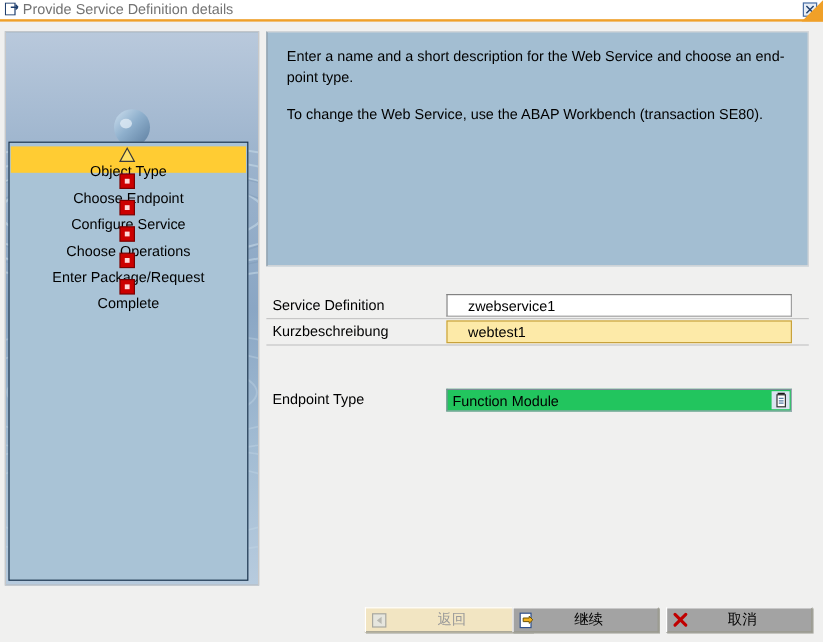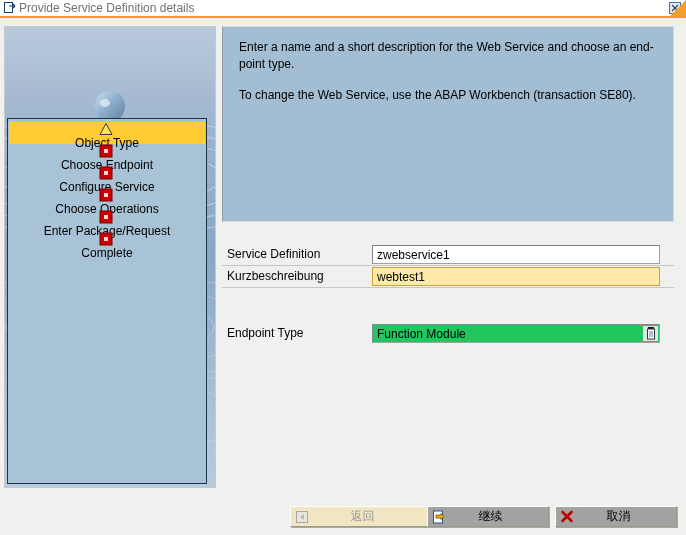--- a/index.html
+++ b/index.html
@@ -177,21 +177,21 @@
   .field {
     position: absolute;
     left: 150px;
     top: 0;
     width: 288px;
     height: 19px;
     box-sizing: border-box;
     font-family: "Liberation Sans", sans-serif;
     font-size: 12px;
     color: #000000;
-    padding: 0 4px;
+    padding: 0 17px;
     line-height: 17px;
     outline: none;
   }
   .field.normal {
     background: #ffffff;
     border: 1px solid #a0a0a0;
     border-top-color: #828282;
     border-left-color: #828282;
   }
   .field.highlight {
@@ -274,21 +274,21 @@
     flex: 1 1 auto;
     text-align: center;
     font-size: 12px;
     color: #000000;
     line-height: 15px;
     padding-right: 14px;
     white-space: nowrap;
   }
   .btn.disabled .btn-label { color: #9a9a9a; }
 
-  #btn-back    { left: 290px; width: 140px; }
+  #btn-back    { left: 304px; width: 140px; }
   #btn-continue{ left: 427px; width: 122px; }
   #btn-cancel  { left: 555px; width: 122px; }
 </style>
 </head>
 <body>
 
 <div class="window">
 
   <div class="titlebar">
     <span class="title-icon">

